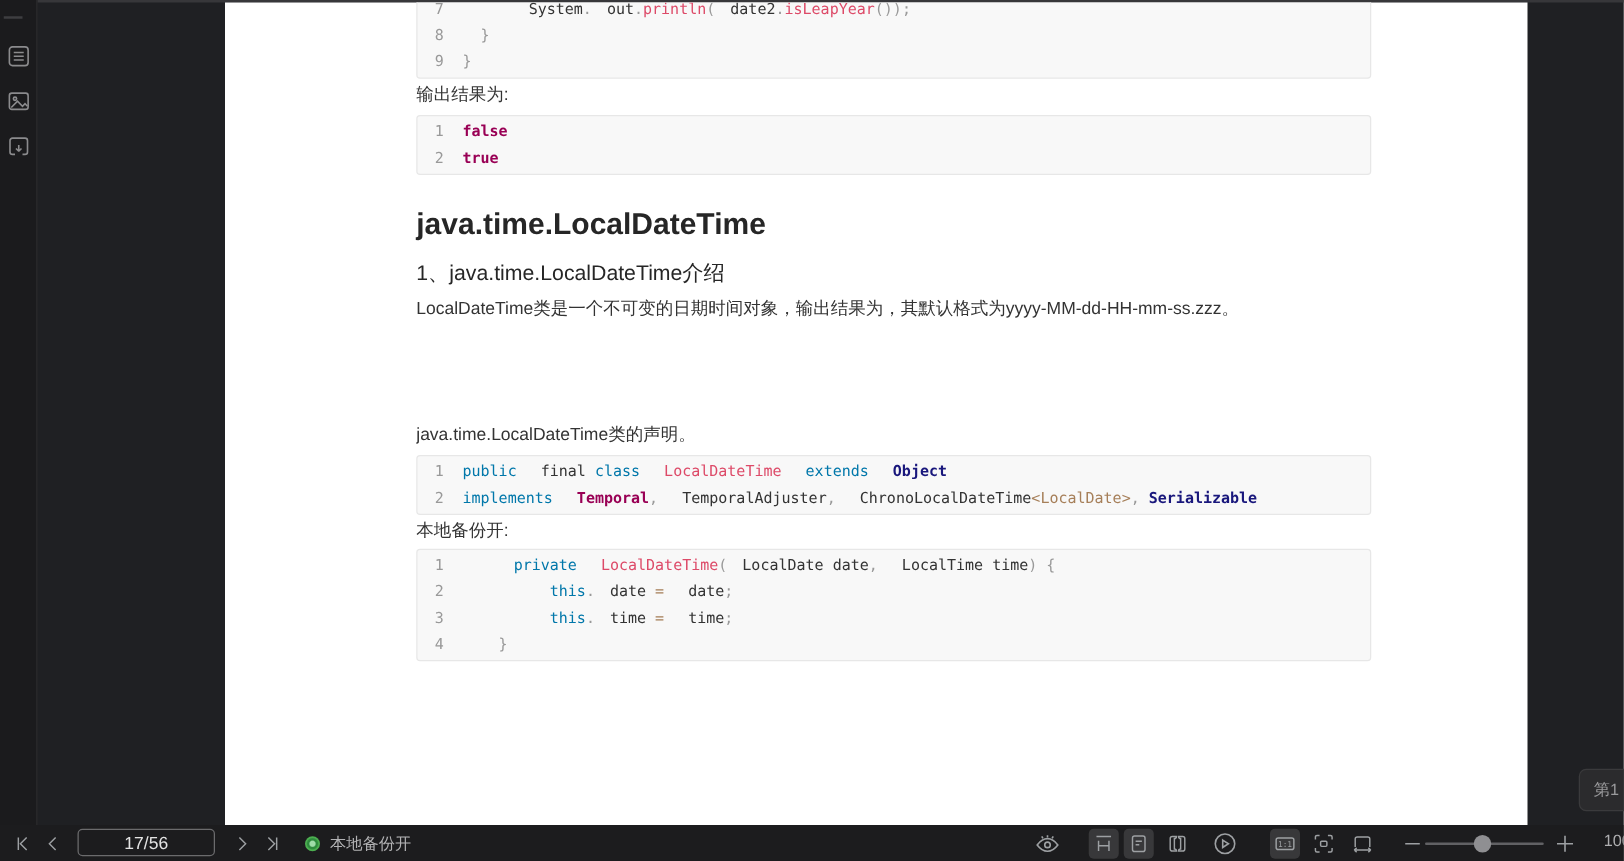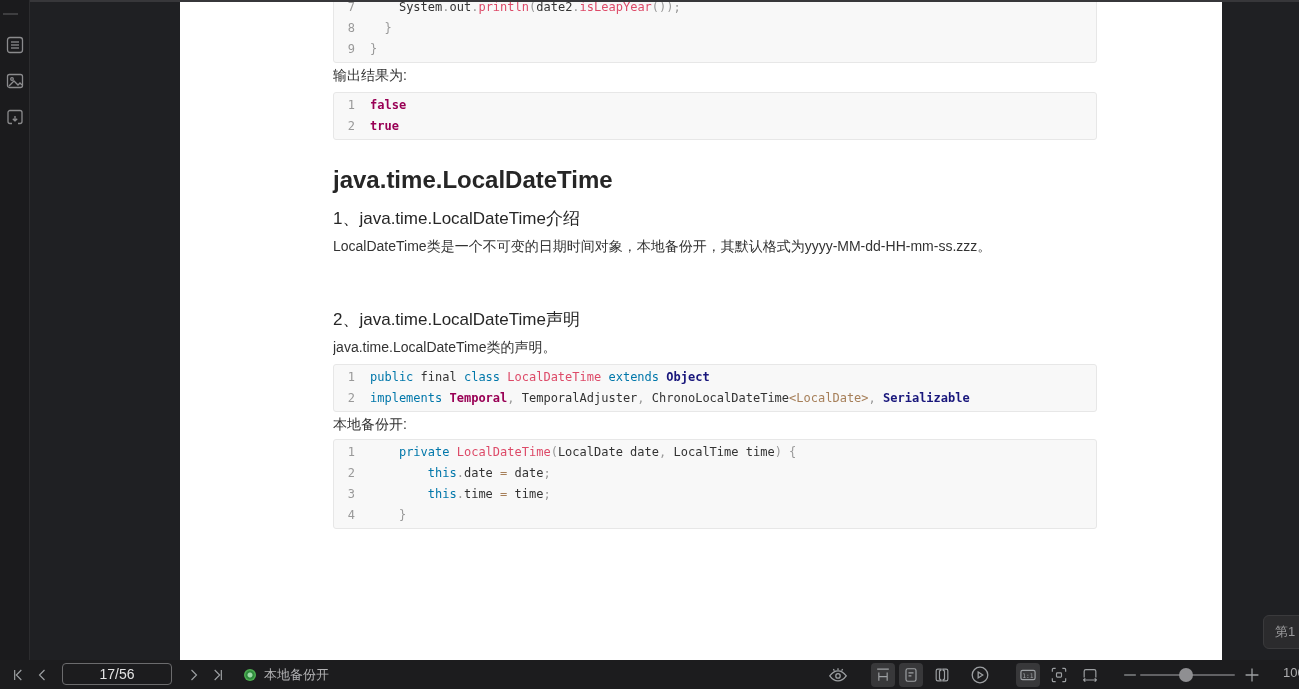--- a/index.html
+++ b/index.html
@@ -28,21 +28,21 @@
   .doc-h2 { font-size:17px; font-weight:400; color:#262626; line-height:24px; }
   .doc-p  { font-size:14px; line-height:22px; white-space:nowrap; overflow:hidden; }
   .code-block {
     background:#f8f8f8; border:1px solid #e7e7e7; border-radius:3px;
     padding:2px 0 2px 8px; overflow:hidden;
     font-family:"DejaVu Sans Mono","Liberation Mono",monospace;
     font-size:12px; line-height:21px; color:#333;
   }
   .code-line { white-space:pre; }
   .ln { display:inline-block; width:13px; margin-right:15px; text-align:right; color:#999; font-style:normal; }
-  .tk-p { color:#333333; }
+  .tk-p { color:#333333;margin-left:12px; }
   .tk-k { color:#0077aa; }
   .tk-f { color:#dd4a68; }
   .tk-pn{ color:#999999; }
   .tk-o { color:#a67f59; }
   .tk-b { color:#990055; font-weight:700; }
   .tk-n { color:#19177c; font-weight:700;text-align:right; }
   
   .page-tooltip {
     position:absolute; left:1263px; top:615px; height:34px; width:70px;
     background:#2b2b2d; border:1px solid #3a3a3c; border-radius:6px;
@@ -114,24 +114,23 @@
 
   <div class="content-item code-block" style="top:90px">
       <div class="code-line"><span class="ln">1</span><span class="tk-b">false</span></div>
       <div class="code-line"><span class="ln">2</span><span class="tk-b">true</span></div>
     </div>
 
   <h1 class="content-item doc-h1" style="top:163px">java.time.LocalDateTime</h1>
 
   <h2 class="content-item doc-h2" style="top:205px">1、java.time.LocalDateTime介绍</h2>
 
-  <p class="content-item doc-p" style="top:233px">LocalDateTime类是一个不可变的日期时间对象，本地备份开，其默认格式为yyyy-MM-dd-HH-mm-ss.zzz。</p>
-
-
-  <h2 class="content-item doc-h2" style="top:306px">2、java.time.LocalDateTime声明</h2>
+  <p class="content-item doc-p" style="top:233px">LocalDateTime类是一个不可变的日期时间对象，输出结果为，其默认格式为yyyy-MM-dd-HH-mm-ss.zzz。</p>
+
+
 
   <p class="content-item doc-p" style="top:334px">java.time.LocalDateTime类的声明。</p>
 
   <div class="content-item code-block" style="top:362px">
       <div class="code-line"><span class="ln">1</span><span class="tk-k">public</span><span class="tk-p"> final </span><span class="tk-k">class</span><span class="tk-p"> </span><span class="tk-f">LocalDateTime</span><span class="tk-p"> </span><span class="tk-k">extends</span><span class="tk-p"> </span><span class="tk-n">Object</span></div>
       <div class="code-line"><span class="ln">2</span><span class="tk-k">implements</span><span class="tk-p"> </span><span class="tk-b">Temporal</span><span class="tk-pn">,</span><span class="tk-p"> TemporalAdjuster</span><span class="tk-pn">,</span><span class="tk-p"> ChronoLocalDateTime</span><span class="tk-o">&lt;LocalDate&gt;</span><span class="tk-pn">,</span><span class="tk-n"> Serializable</span></div>
     </div>
 
   <p class="content-item doc-p" style="top:411px">本地备份开:</p>
 

